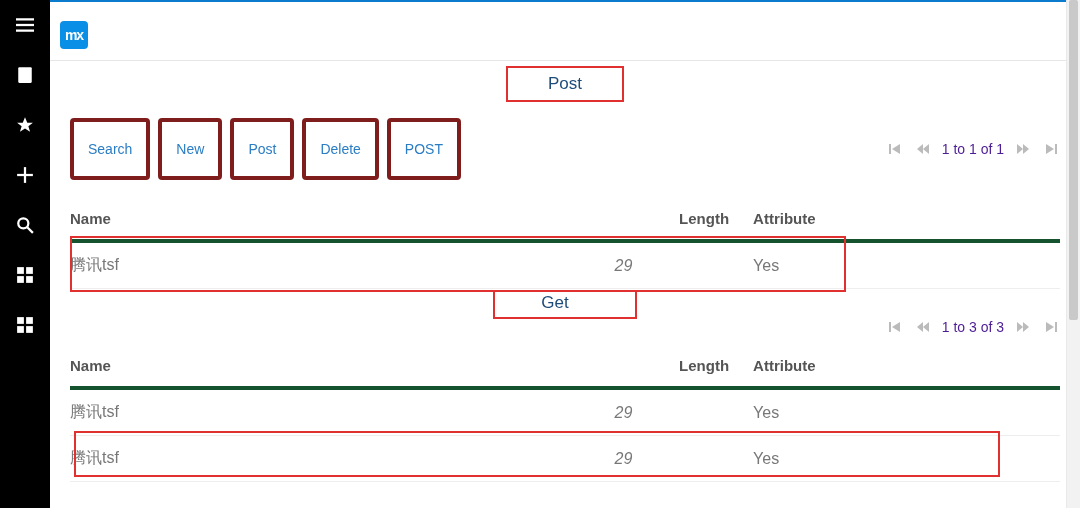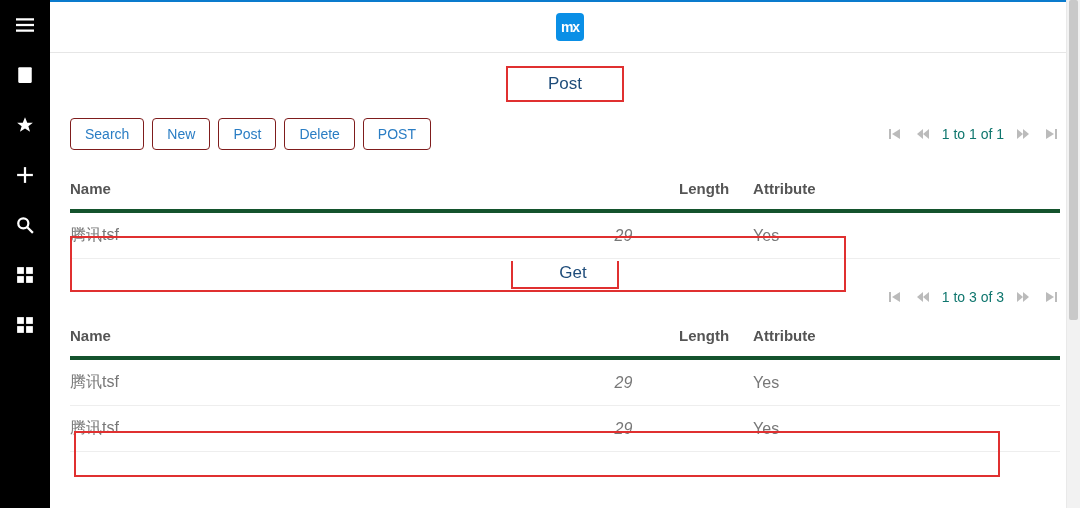--- a/index.html
+++ b/index.html
@@ -1,42 +1,42 @@
 <!DOCTYPE html>
 <html><head>
   <meta charset="utf-8">
   <style>
     * { box-sizing: border-box; margin: 0; padding: 0; }
     html, body { width: 1080px; height: 508px; font-family: -apple-system, BlinkMacSystemFont, "Segoe UI", Helvetica, sans-serif; color:#555; overflow:hidden; background:#fff; }
     .topbar { position:absolute; top:0; left:0; right:0; height:2px; background:#0a7bcd; }
     .sidebar { position:absolute; top:0; left:0; bottom:0; width:50px; background:#000; display:flex; flex-direction:column; z-index:5; }
     .sidebar-item { width:50px; height:50px; display:flex; align-items:center; justify-content:center; color:#fff; font-size:18px; cursor:pointer; }
     .sidebar-item svg { width:18px; height:18px; fill:#fff; }
-    .header { position:absolute; top:2px; left:50px; right:0; height:51px; background:#fff; border-bottom:1px solid #e6e6e6; display:flex; align-items:center; padding-left:10px;justify-content:center; }
+    .header { position:absolute; top:10px; left:50px; right:0; height:51px; background:#fff; border-bottom:1px solid #e6e6e6; display:flex; align-items:center; padding-left:10px; }
     .logo { width:28px; height:28px; border-radius:4px; background:#0a8fe6; display:flex; align-items:center; justify-content:center; color:#fff; font-weight:700; font-size:14px; letter-spacing:-1px; }
     .content { position:absolute; top:54px; left:50px; right:0; bottom:0; padding:12px 20px 0 20px; overflow:auto; }
     .section-title { display:inline-block; border:2px solid #e03030; padding:6px 40px; color:#1e4c7a; font-size:17px; }
     .section-title-row { text-align:center; }
     .toolbar-row { display:flex; align-items:center; justify-content:space-between; margin-top:16px; }
     .btn-group { display:flex; gap:8px; }
-    .btn { border:1px solid #7f1d1d; background:#fff; color:#2a7dc4; padding:7px 14px; border-radius:4px; font-size:14px; cursor:pointer; }
+    .btn { border:4px solid #7f1d1d; background:#fff; color:#2a7dc4; padding:19px 14px; border-radius:4px; font-size:14px; cursor:pointer; }
     .paginator { display:flex; align-items:center; gap:10px; color:#888; font-size:14px; }
     .pg-ctrl { color:#bbb; cursor:pointer; padding:2px 3px; display:inline-flex; }
     .pg-ctrl svg { width:12px; height:12px; fill:#bbb; }
-    .pg-info { color:#0f766e; }
+    .pg-info { color:#4c1d95; }
     table { width:100%; border-collapse:collapse; margin-top:18px; }
     th { text-align:left; font-weight:700; padding:12px 0; border-bottom:4px solid #14532d; color:#555; font-size:15px; }
     th.right { text-align:right; padding-right:24px; }
     td { padding:12px 0; border-bottom:1px solid #eee; color:#777; font-size:16px; }
     td.right { text-align:left; padding-right:24px;font-style:italic; }
     .col-name { width:55%; }
     .col-length { width:14%; }
     .col-attr { width:31%; }
     .get-title-row { text-align:center; margin-top:2px; }
-    .get-title { display:inline-block; border:2px solid #e03030; border-top:none; padding:2px 30px 4px 46px; color:#1e4c7a; font-size:17px;text-align:right; }
+    .get-title { display:inline-block; border:2px solid #e03030; border-top:none; padding:2px 66px 4px 46px; color:#1e4c7a; font-size:17px;text-align:right; }
     .pg-row2 { display:flex; justify-content:flex-end; }
     .annot-row1 { position:absolute; left:70px; right:234px; top:236px; height:56px; border:2px solid #e03030; pointer-events:none; z-index:3; }
     .annot-row2 { position:absolute; left:74px; right:80px; top:431px; height:46px; border:2px solid #e03030; pointer-events:none; z-index:3; }
     .scrollbar-y { position:absolute; top:0; right:0; width:14px; height:100%; background:#f2f2f2; border-left:1px solid #e9e9e9; z-index:6; }
     .scrollbar-thumb { position:absolute; left:2px; right:2px; top:0; height:320px; background:#c9c9c9; border-radius:2px; }
   </style>
 </head>
 <body>
 
 <div class="topbar"></div>

